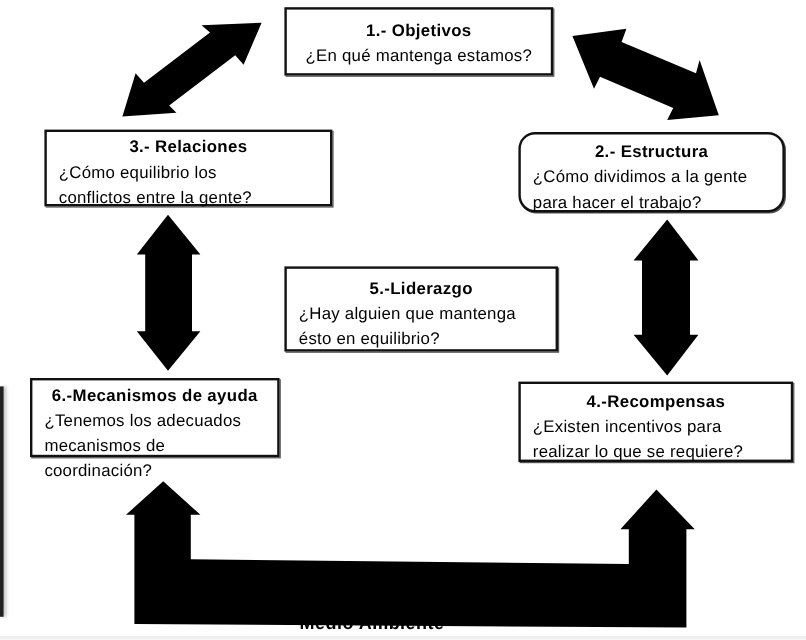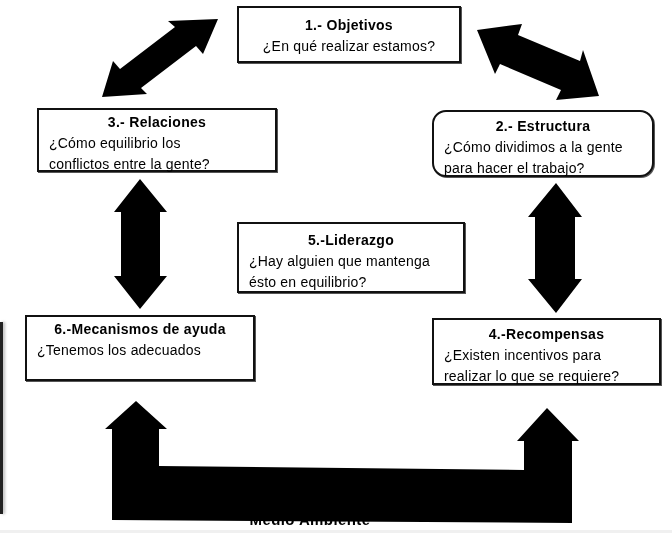--- a/index.html
+++ b/index.html
@@ -31,21 +31,21 @@
       text-align: center;
       font-size: 14px;
       letter-spacing: 0.3px;
     }
     .box .q { display: block; }
     #box1 { left: 237px; top: 6px; width: 224px; height: 57px; padding-top: 7px; }
     #box1 .q { text-align: center; }
     #box3 { left: 37px; top: 108px; width: 240px; height: 64px; padding-top: 2px; }
     #box2 { left: 432px; top: 110px; width: 222px; height: 67px; padding-top: 4px; border-radius: 14px; }
     #box5 { left: 237px; top: 222px; width: 228px; height: 71px; padding-top: 6px; }
-    #box6 { left: 25px; top: 315px; width: 230px; height: 66px; padding-top: 2px; }
+    #box6 { left: 25px; top: 315px; width: 208px; height: 66px; padding-top: 2px; }
     #box4 { left: 432px; top: 318px; width: 229px; height: 67px; padding-top: 4px; }
 
     #arrows {
       position: absolute;
       left: 0; top: 0;
       width: 672px; height: 533px;
     }
     .left-rule {
       position: absolute;
       left: 0;
@@ -83,21 +83,21 @@
 
   <polygon fill="#000" points="140,179 167,212 160,212 160,276 167,276 140,309 114,276 121,276 121,212 114,212"></polygon>
 
   <polygon fill="#000" points="556,183 582,217 575,217 575,279 582,279 556,313 528,279 535,279 535,217 528,217"></polygon>
 
   <polygon fill="#000" points="112,465 112,429 105,429 136,401 167,429 159,429 159,466 524,470 524,441 517,441 547,408 579,441 572,441 572,523 112,520"></polygon>
 </svg>
 
 <div class="box" id="box1">
   <div class="title">1.- Objetivos</div>
-  <span class="q">¿En qué realizar estamos?</span>
+  <span class="q">¿En qué mantenga estamos?</span>
 </div>
 
 <div class="box" id="box3">
   <div class="title">3.- Relaciones</div>
   <span class="q">¿Cómo equilibrio los</span>
   <span class="q">conflictos entre la gente?</span>
 </div>
 
 <div class="box" id="box2">
   <div class="title">2.- Estructura</div>
@@ -107,20 +107,21 @@
 
 <div class="box" id="box5">
   <div class="title">5.-Liderazgo</div>
   <span class="q">¿Hay alguien que mantenga</span>
   <span class="q">ésto en equilibrio?</span>
 </div>
 
 <div class="box" id="box6">
   <div class="title">6.-Mecanismos de ayuda</div>
   <span class="q">¿Tenemos los adecuados</span>
+  <span class="q">mecanismos de coordinación?</span>
 </div>
 
 <div class="box" id="box4">
   <div class="title">4.-Recompensas</div>
   <span class="q">¿Existen incentivos para</span>
   <span class="q">realizar lo que se requiere?</span>
 </div>
 
 <div class="left-rule"></div>
 

